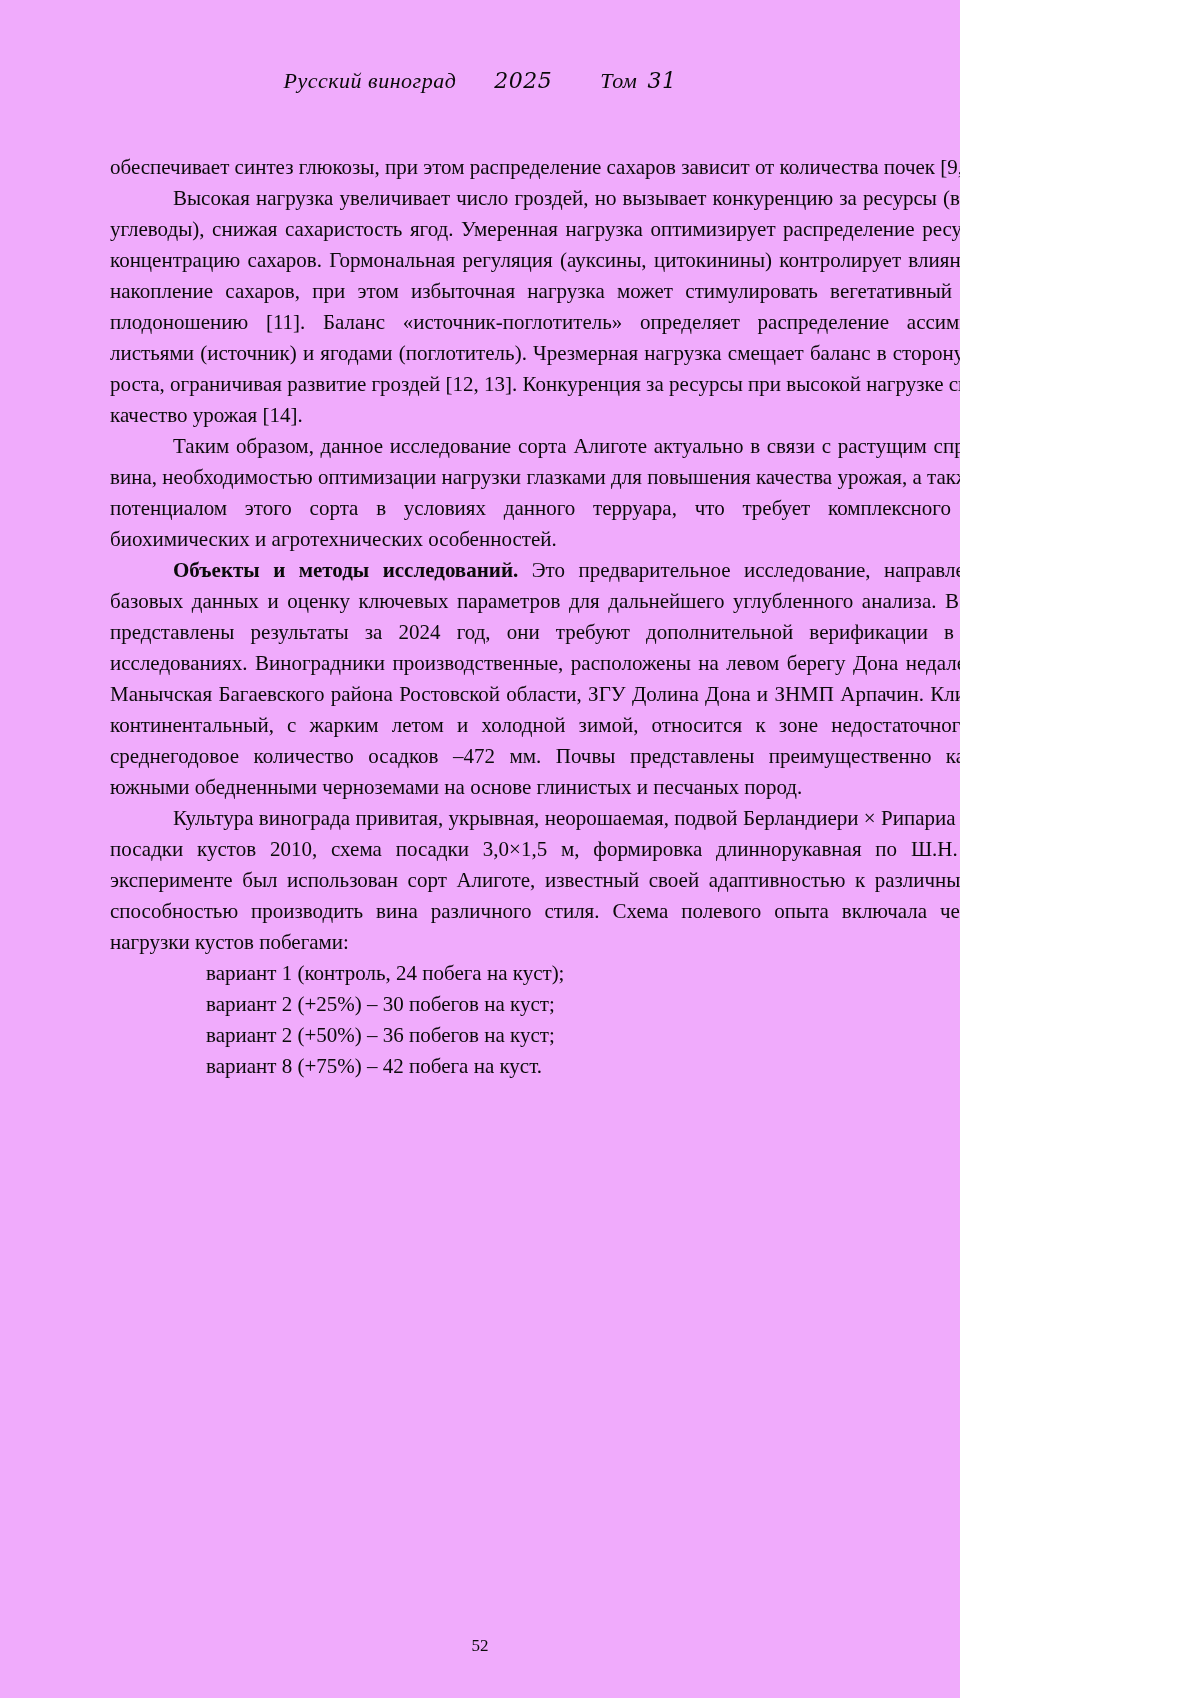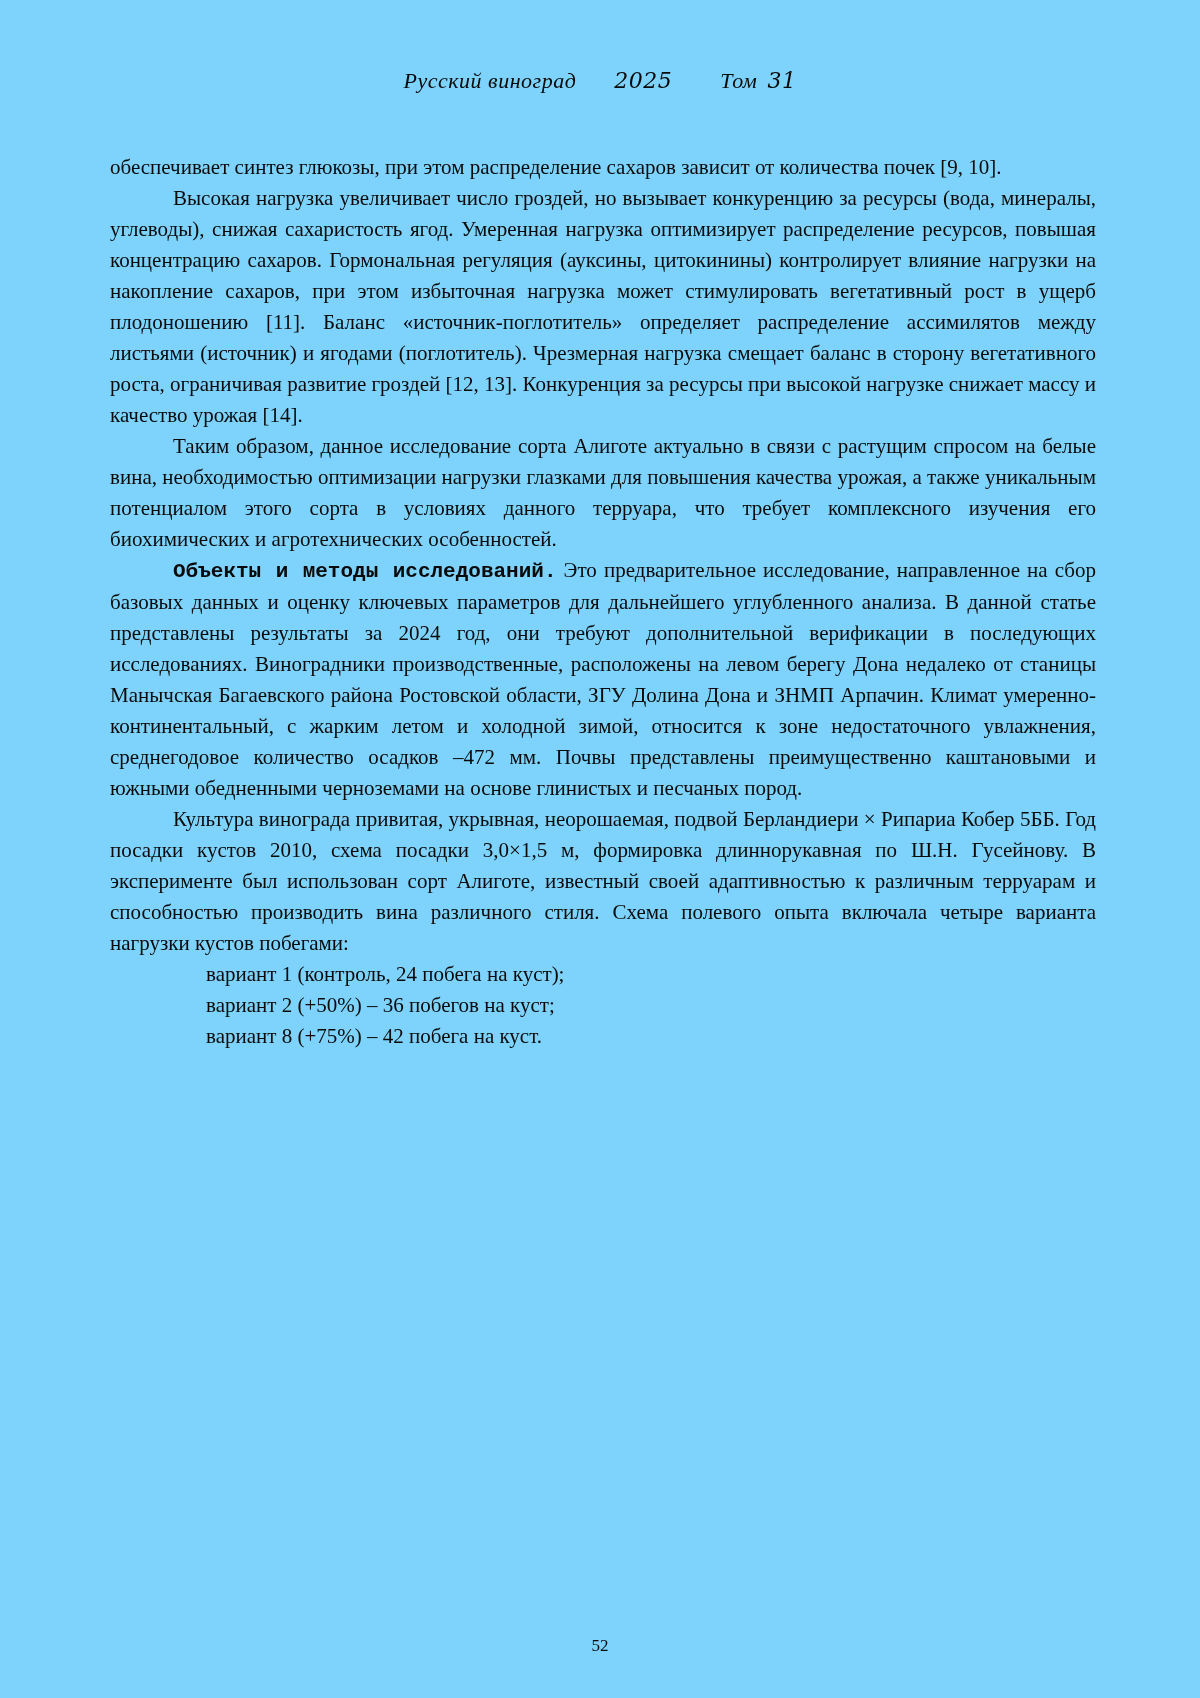--- a/index.html
+++ b/index.html
@@ -2,23 +2,23 @@
 <html><head>
 <meta charset="utf-8">
 <style>
   html, body {
     margin: 0;
     padding: 0;
     background: #ffffff;
   }
   .page {
     position: relative;
-    width: 1200px;
+    width: 960px;
     height: 1698px;
-    background: #7dd3fc;
+    background: #f0abfc;
     color: #0a0a0a;
     font-family: "Liberation Serif", serif;
     overflow: hidden;
   }
   .running-head {
     position: absolute;
     top: 68px;
     left: 0;
     width: 100%;
     text-align: center;
@@ -42,21 +42,21 @@
     width: 986px;
     font-size: 21px;
     line-height: 31px;
     text-align: justify;
   }
   .content p {
     margin: 0;
     text-indent: 63px;
   }
   .content p.continued { text-indent: 0; }
-  .lead-bold { font-weight: bold; font-family: Liberation Mono, monospace; }
+  .lead-bold { font-weight: bold; }
 
   .variant-list {
     margin-left: 96px;
     text-align: left;
   }
   .variant-item { line-height: 31px; }
 
   .after-list { margin-top: 26px; }
 
   .footer {
@@ -84,20 +84,21 @@
     <p><span>Высокая нагрузка увеличивает число гроздей, но вызывает конкуренцию за ресурсы (вода, минералы, углеводы), снижая сахаристость ягод. Умеренная нагрузка оптимизирует распределение ресурсов, повышая концентрацию сахаров. Гормональная регуляция (ауксины, цитокинины) контролирует влияние нагрузки на накопление сахаров, при этом избыточная нагрузка может стимулировать вегетативный рост в ущерб плодоношению [11]. Баланс «источник-поглотитель» определяет распределение ассимилятов между листьями (источник) и ягодами (поглотитель). Чрезмерная нагрузка смещает баланс в сторону вегетативного роста, ограничивая развитие гроздей [12, 13]. Конкуренция за ресурсы при высокой нагрузке снижает массу и качество урожая [14].</span></p>
 
     <p><span>Таким образом, данное исследование сорта Алиготе актуально в связи с растущим спросом на белые вина, необходимостью оптимизации нагрузки глазками для повышения качества урожая, а также уникальным потенциалом этого сорта в условиях данного терруара, что требует комплексного изучения его биохимических и агротехнических особенностей.</span></p>
 
     <p><span class="lead-bold">Объекты и методы исследований.</span> <span>Это предварительное исследование, направленное на сбор базовых данных и оценку ключевых параметров для дальнейшего углубленного анализа. В данной статье представлены результаты за 2024 год, они требуют дополнительной верификации в последующих исследованиях. Виноградники производственные, расположены на левом берегу Дона недалеко от станицы Манычская Багаевского района Ростовской области, ЗГУ Долина Дона и ЗНМП Арпачин. Климат умеренно-континентальный, с жарким летом и холодной зимой, относится к зоне недостаточного увлажнения, среднегодовое количество осадков –472 мм. Почвы представлены преимущественно каштановыми и южными обедненными черноземами на основе глинистых и песчаных пород.</span></p>
 
     <p><span>Культура винограда привитая, укрывная, неорошаемая, подвой Берландиери × Рипариа Кобер 5ББ. Год посадки кустов 2010, схема посадки 3,0×1,5 м, формировка длиннорукавная по Ш.Н. Гусейнову. В эксперименте был использован сорт Алиготе, известный своей адаптивностью к различным терруарам и способностью производить вина различного стиля. Схема полевого опыта включала четыре варианта нагрузки кустов побегами:</span></p>
 
     <div class="variant-list">
       <div class="variant-item">вариант 1 (контроль, 24 побега на куст);</div>
+      <div class="variant-item">вариант 2 (+25%) – 30 побегов на куст;</div>
       <div class="variant-item">вариант 2 (+50%) – 36 побегов на куст;</div>
       <div class="variant-item">вариант 8 (+75%) – 42 побега на куст.</div>
     </div>
 
 
   </div>
 
   <div class="footer">
     <span>52</span>
   </div>

